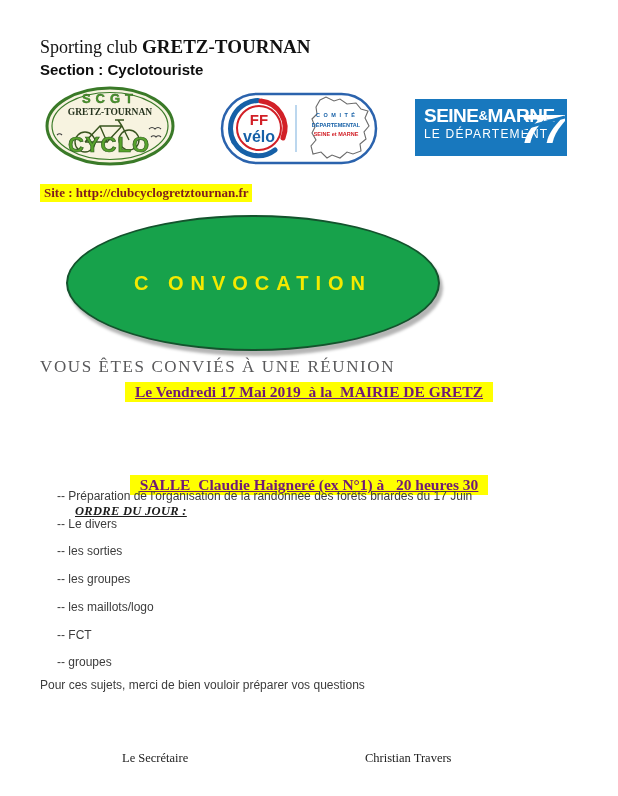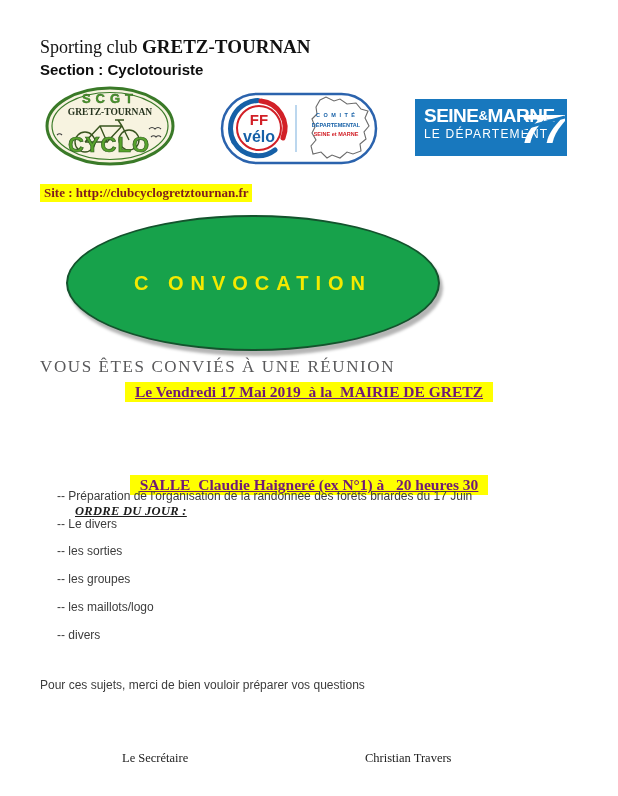--- a/index.html
+++ b/index.html
@@ -139,21 +139,22 @@
     <span>SALLE  Claudie Haigneré (ex N°1) à   20 heures 30</span>
   </div>
 
   <div class="agenda-heading">ORDRE DU JOUR :</div>
   <div class="agenda">
     <div class="agenda-item">-- Préparation de l'organisation de la randonnée des forêts briardes du 17 Juin</div>
     <div class="agenda-item">-- Le divers</div>
     <div class="agenda-item">-- les sorties</div>
     <div class="agenda-item">-- les groupes</div>
     <div class="agenda-item">-- les maillots/logo</div>
-    <div class="agenda-item">-- divers</div>
+    <div class="agenda-item">-- FCT</div>
+    <div class="agenda-item">-- groupes</div>
   </div>
 
   <div class="closing">Pour ces sujets, merci de bien vouloir préparer vos questions</div>
 
   <div class="footer-role">Le Secrétaire</div>
   <div class="footer-name">Christian Travers</div>
 
 </div>
 
 </body></html>

